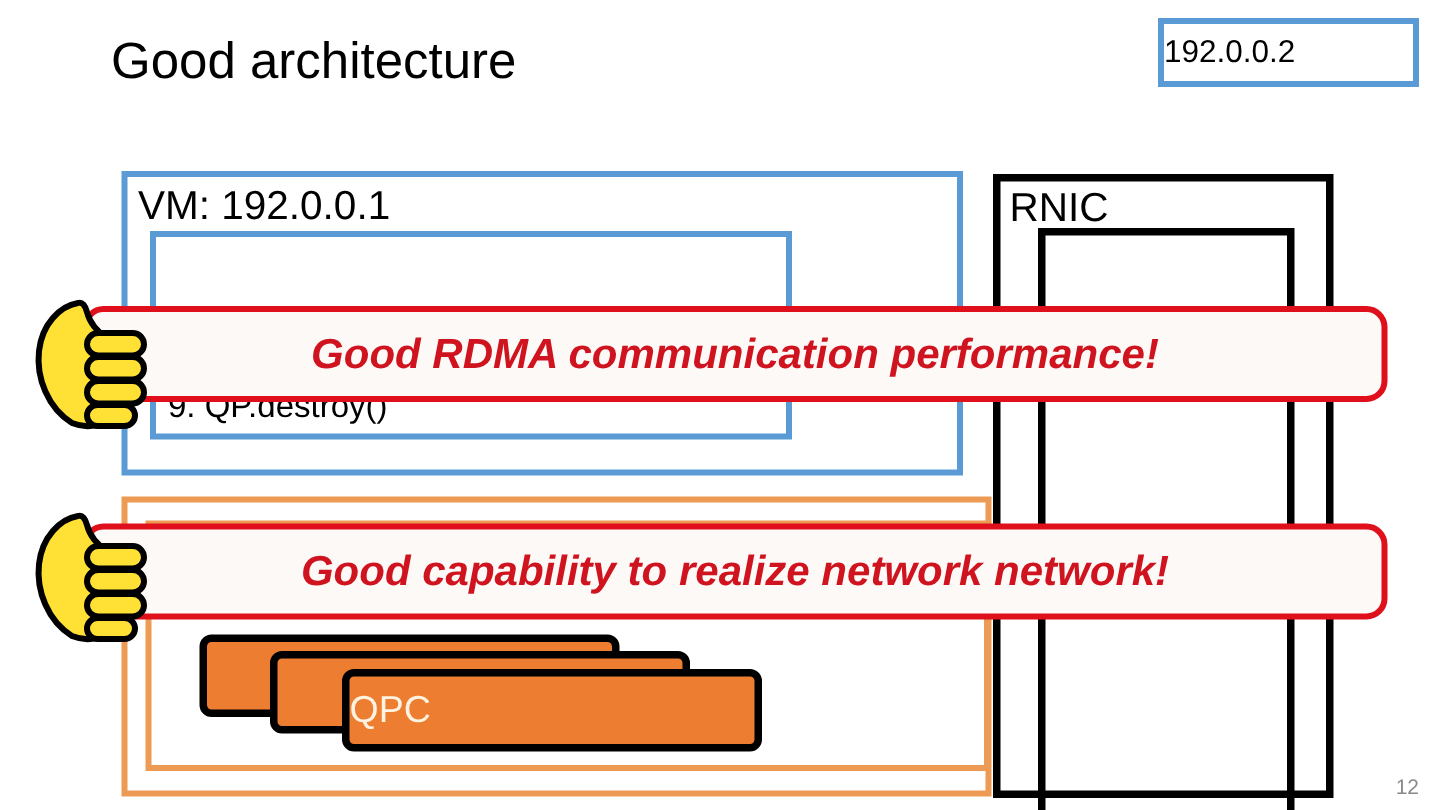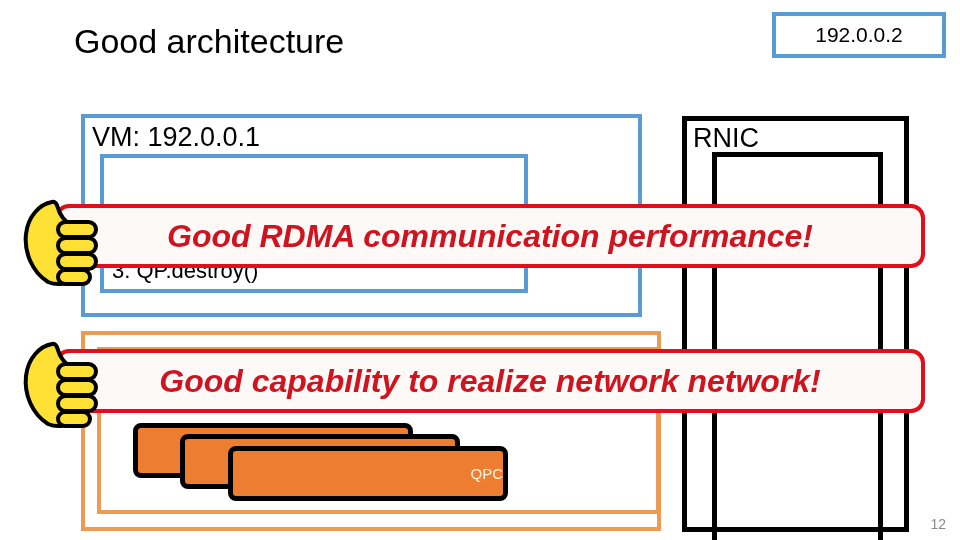--- a/index.html
+++ b/index.html
@@ -52,21 +52,20 @@
     position: absolute;
     left: 772px;
     top: 12px;
     width: 174px;
     height: 46px;
     border: 4px solid #5b9bd5;
     box-sizing: border-box;
     background: #ffffff;
     display: flex;
     align-items: center;
-    justify-content: center;
     font-size: 21px;
     color: #000000;
   }
 
   
   .qp-line {
     position: absolute;
     font-size: 22px;
     color: #000000;
     white-space: nowrap;
@@ -76,39 +75,39 @@
   .qpc-card {
     position: absolute;
     box-sizing: border-box;
     background: #ed7d31;
     border: 5px solid #000000;
     border-radius: 8px;
   }
   #qpc-card-front {
     display: flex;
     align-items: center;
-    justify-content: flex-end;
+    justify-content: flex-start;
     color: #fdf3e0;
-    font-size: 15px;
+    font-size: 25px;
   }
 
   
   .callout {
     position: absolute;
     box-sizing: border-box;
     background: #fdf9f7;
     border: 4px solid #e00f1c;
     border-radius: 14px;
     display: flex;
     align-items: center;
     justify-content: center;
     color: #cf1420;
     font-style: italic;
     font-weight: 700;
-    font-size: 32px;
+    font-size: 28px;
     white-space: nowrap;
     z-index: 40;
   }
 
   
   .thumb {
     position: absolute;
     z-index: 45;
     width: 84px;
     height: 92px;
@@ -118,39 +117,39 @@
   #page-number {
     position: absolute;
     right: 14px;
     bottom: 8px;
     font-size: 14px;
     color: #8a8a8a;
   }
 
   .z1 { z-index: 10; }
   .z2 { z-index: 20; }
-  .z3 { z-index: 30; margin-left: 20px; }
+  .z3 { z-index: 30; }
 </style>
 </head>
 <body>
 
 <div id="slide">
 
   <div id="slide-title">Good architecture</div>
 
   <div id="ip-badge">
     <span>192.0.0.2</span>
   </div>
 
   <div class="box box-blue z1" style="left:81px; top:114px; width:561px; height:203px;"></div>
   <div class="box-label z2" style="left:92px; top:123px;">VM: 192.0.0.1</div>
 
   <div class="box box-blue z1" style="left:100px; top:154px; width:428px; height:139px;"></div>
 
-  <div class="qp-line z2" style="left:112px; top:258px;">3.  QP.destroy()</div>
+  <div class="qp-line z2" style="left:112px; top:258px;">9.  QP.destroy()</div>
 
   <div class="box box-black z3" style="left:662px; top:116px; width:227px; height:416px;"></div>
   <div class="box-label z3" style="left:673px; top:124px;">RNIC</div>
 
   <div class="box box-black z3" style="left:692px; top:152px; width:171px; height:394px;"></div>
 
   <div class="box box-orange z1" style="left:81px; top:331px; width:580px; height:200px;"></div>
 
   <div class="box box-orange z1" style="left:97px; top:347px; width:563px; height:167px;"></div>
 

